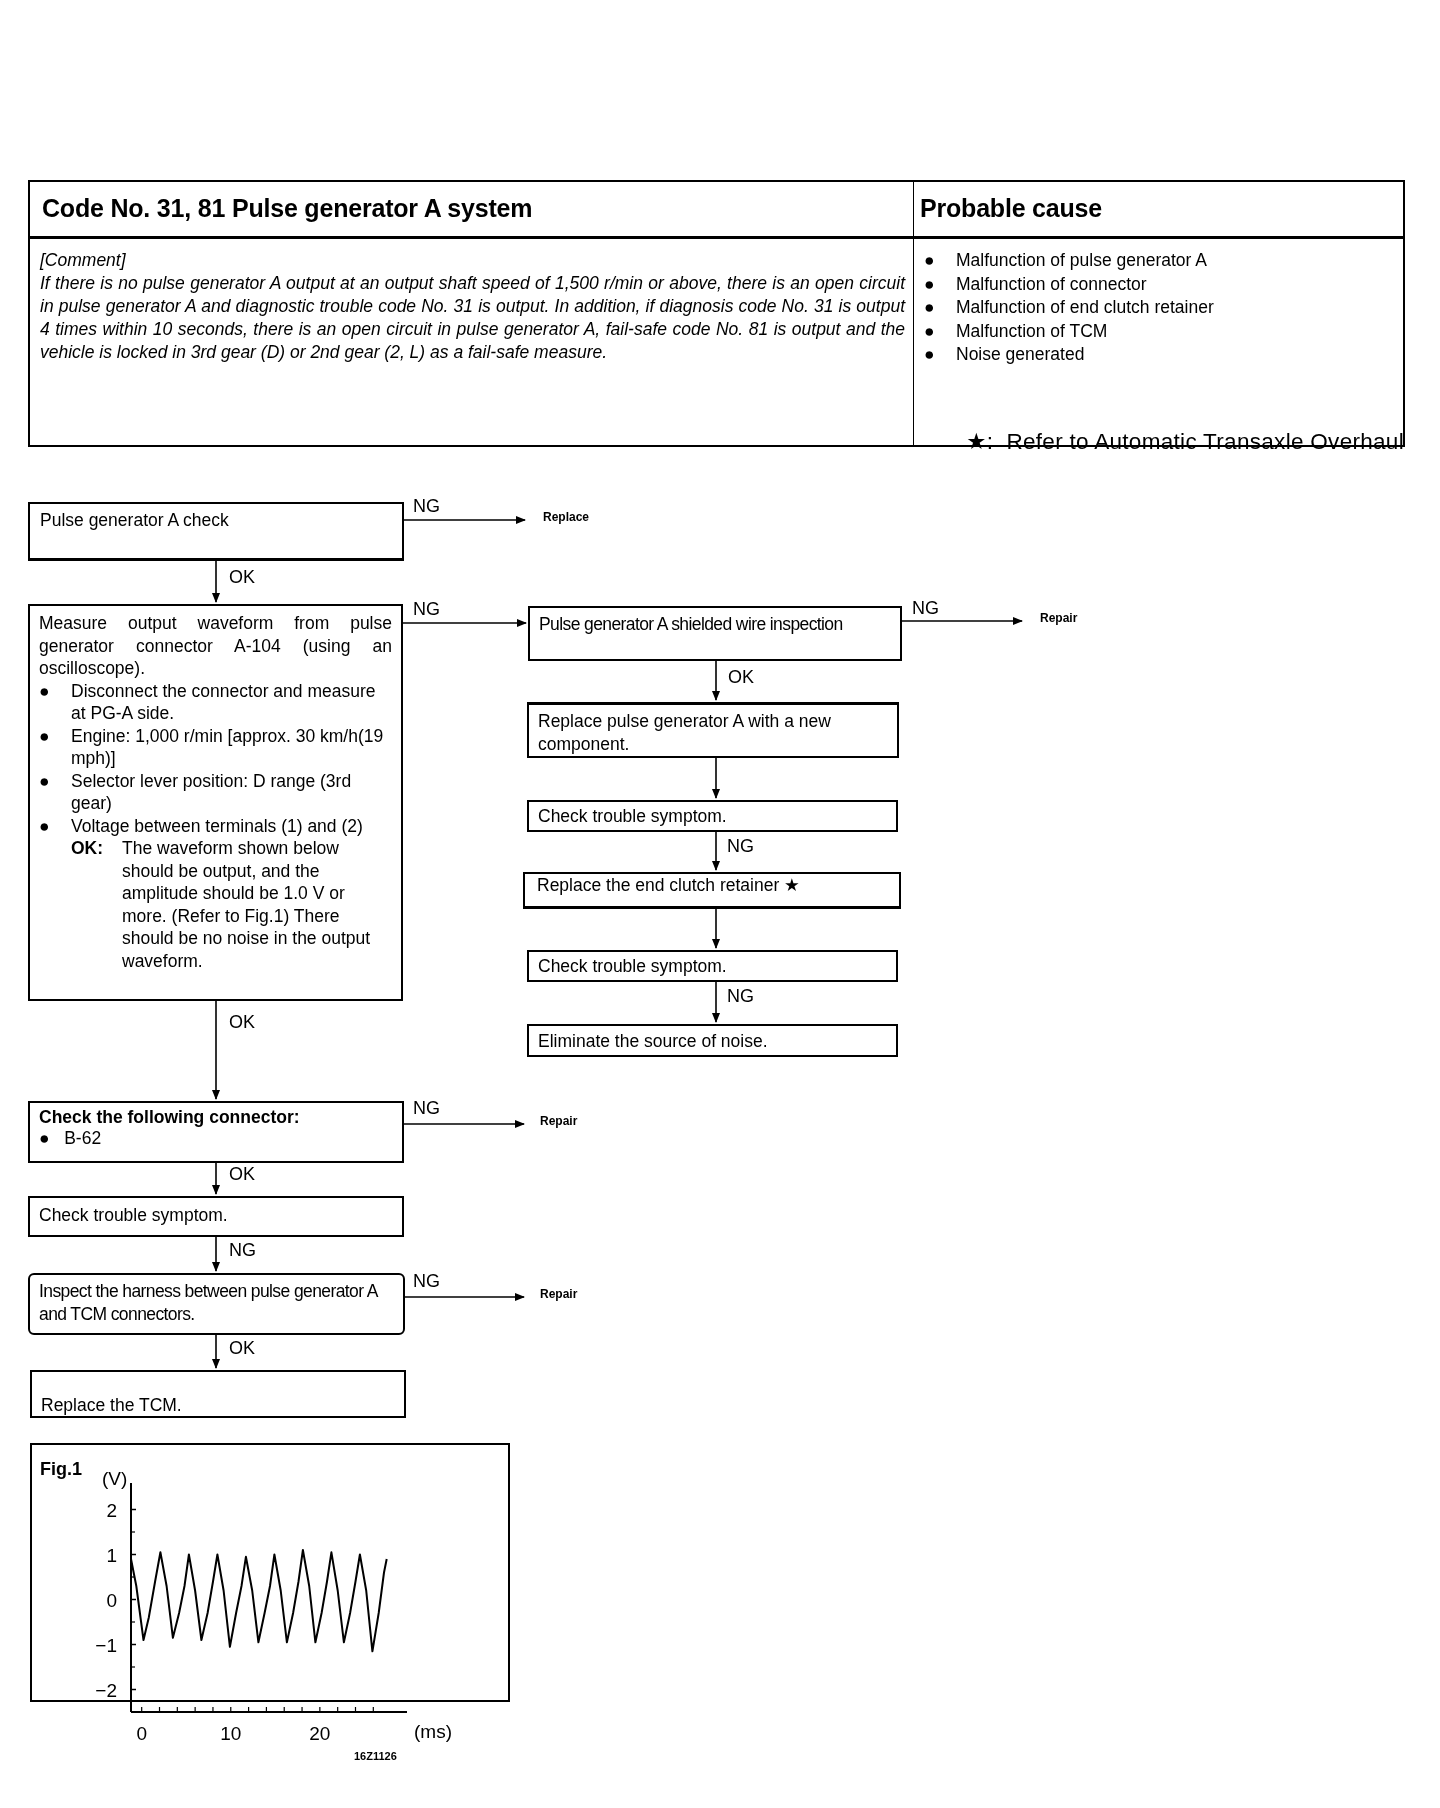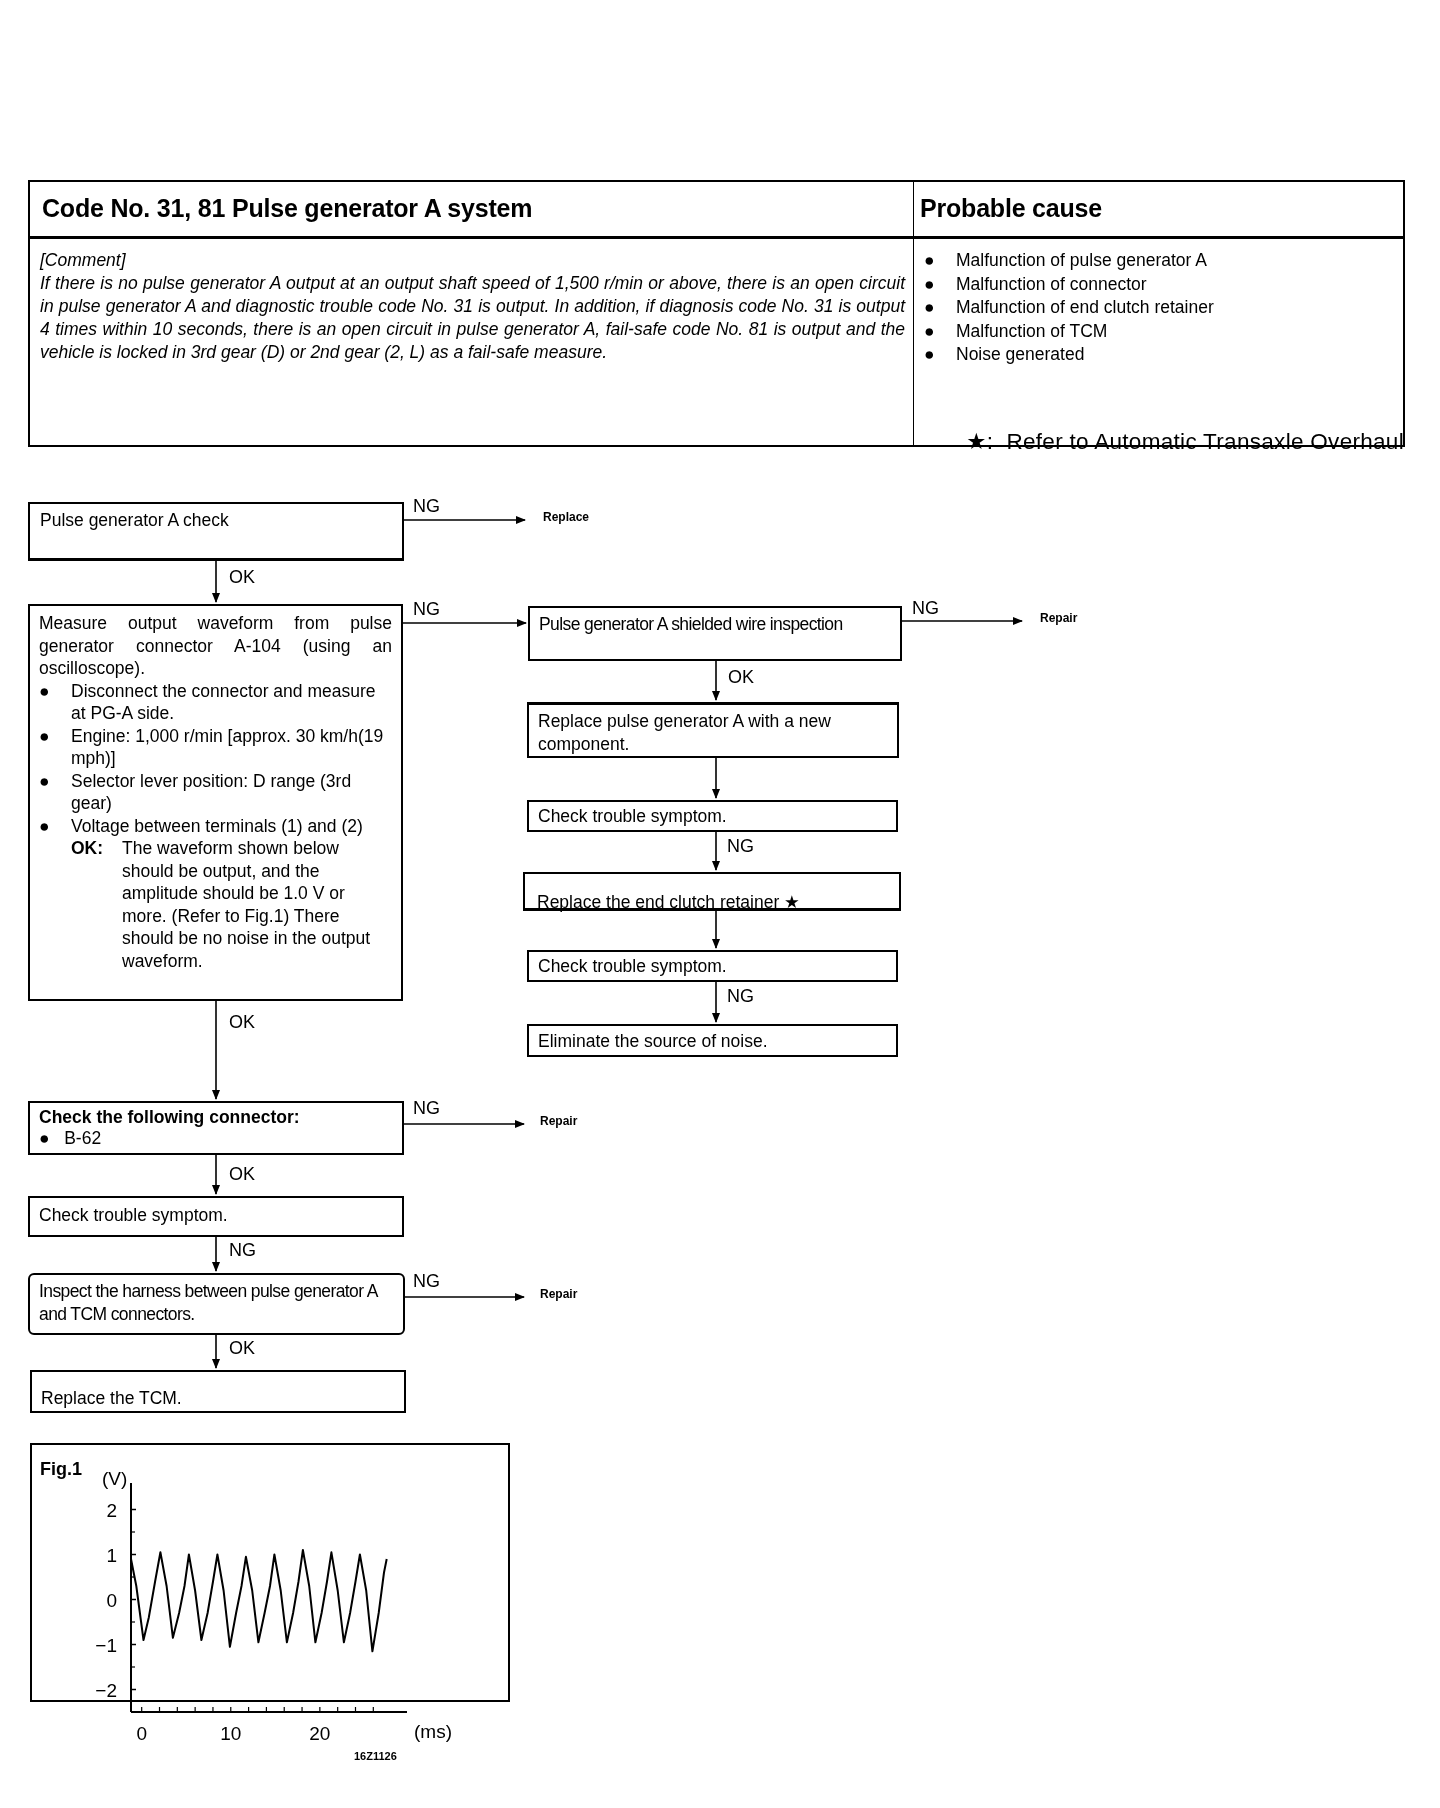--- a/index.html
+++ b/index.html
@@ -123,61 +123,61 @@
   <div class="bl"><span class="dot">●</span><span>Selector lever position: D range (3rd gear)</span></div>
   <div class="bl"><span class="dot">●</span><span>Voltage between terminals (1) and (2)</span></div>
   <div class="okline">
     <span class="ok-tag">OK:</span>
     <span class="ok-text">The waveform shown below should be output, and the amplitude should be 1.0 V or more. (Refer to Fig.1) There should be no noise in the output waveform.</span>
   </div>
 </div>
 <div class="lbl" style="left:413px; top:599px;">NG</div>
 <div class="lbl" style="left:229px; top:1012px;">OK</div>
 
-<div class="box" style="left:28px; top:1101px; width:376px; height:54px; padding:4px 9px; line-height:21px;">
+<div class="box" style="left:28px; top:1101px; width:376px; height:62px; padding:4px 9px; line-height:21px;">
   <div class="bold">Check the following connector:</div>
   <div><span>●</span>&nbsp;&nbsp;&nbsp;<span>B-62</span></div>
 </div>
 <div class="lbl" style="left:413px; top:1098px;">NG</div>
 <div class="target" style="left:540px; top:1114px;">Repair</div>
 <div class="lbl" style="left:229px; top:1164px;">OK</div>
 
 <div class="box" style="left:28px; top:1196px; width:376px; height:41px; padding:6px 9px;">
   <span>Check trouble symptom.</span>
 </div>
 <div class="lbl" style="left:229px; top:1240px;">NG</div>
 
 <div class="box tight" style="left:28px; top:1273px; width:377px; height:62px; padding:5px 9px;border-radius:6px;">
   <span>Inspect the harness between pulse generator A and TCM connectors.</span>
 </div>
 <div class="lbl" style="left:413px; top:1271px;">NG</div>
 <div class="target" style="left:540px; top:1287px;">Repair</div>
 <div class="lbl" style="left:229px; top:1338px;">OK</div>
 
-<div class="box" style="left:30px; top:1370px; width:376px; height:43px; padding:15px 9px;">
+<div class="box" style="left:30px; top:1370px; width:376px; height:43px; padding:22px 9px;">
   <span>Replace the TCM.</span>
 </div>
 
 <div class="box tight" style="left:528px; top:606px; width:374px; height:55px; padding:5px 9px;">
   <span>Pulse generator A shielded wire inspection</span>
 </div>
 <div class="lbl" style="left:912px; top:598px;">NG</div>
 <div class="target" style="left:1040px; top:611px;">Repair</div>
 <div class="lbl" style="left:728px; top:667px;">OK</div>
 
 <div class="box" style="left:527px; top:702px; width:372px; height:56px; padding:5px 9px; border-top-width:3px;">
   <span>Replace pulse generator A with a new component.</span>
 </div>
 
 <div class="box" style="left:527px; top:800px; width:371px; height:32px; padding:3px 9px;">
   <span>Check trouble symptom.</span>
 </div>
 <div class="lbl" style="left:727px; top:836px;">NG</div>
 
-<div class="box" style="left:523px; top:872px; width:378px; height:37px; padding:17px 12px; border-width:2px 2px 3px 2px;">
+<div class="box" style="left:523px; top:872px; width:378px; height:37px; padding:0 12px; border-width:2px 2px 3px 2px;">
   <span>Replace the end clutch retainer ★</span>
 </div>
 
 <div class="box" style="left:527px; top:950px; width:371px; height:32px; padding:3px 9px;">
   <span>Check trouble symptom.</span>
 </div>
 <div class="lbl" style="left:727px; top:986px;">NG</div>
 
 <div class="box" style="left:527px; top:1024px; width:371px; height:33px; padding:4px 9px;">
   <span>Eliminate the source of noise.</span>

